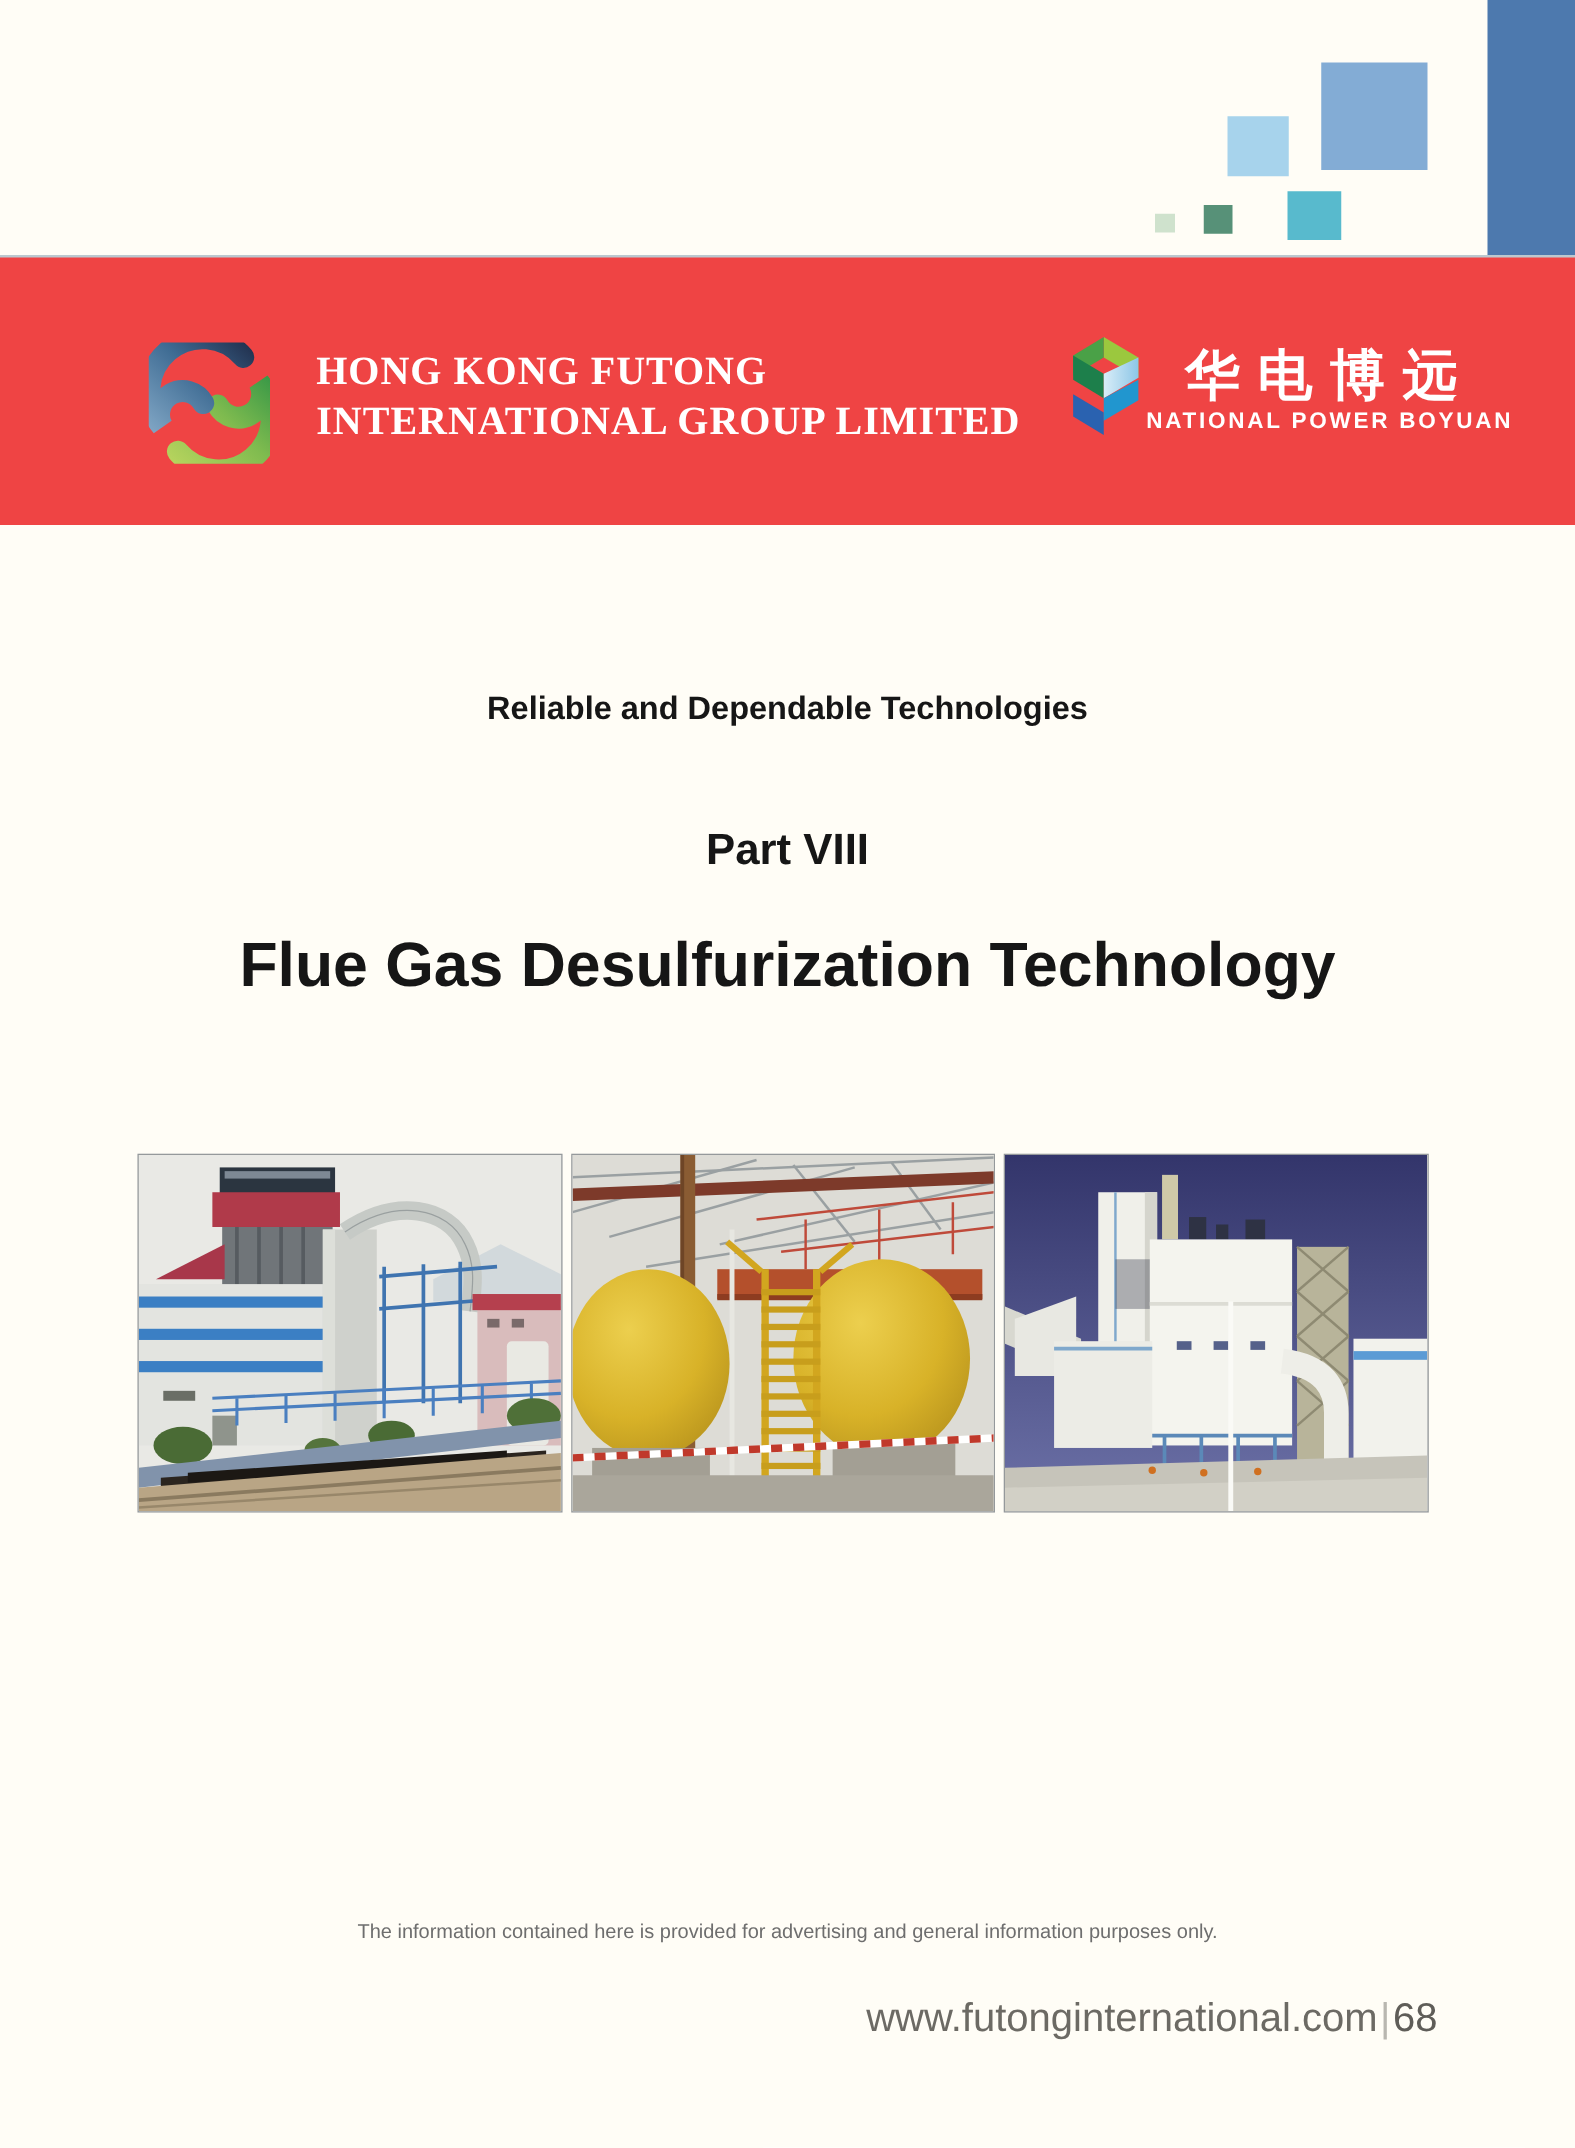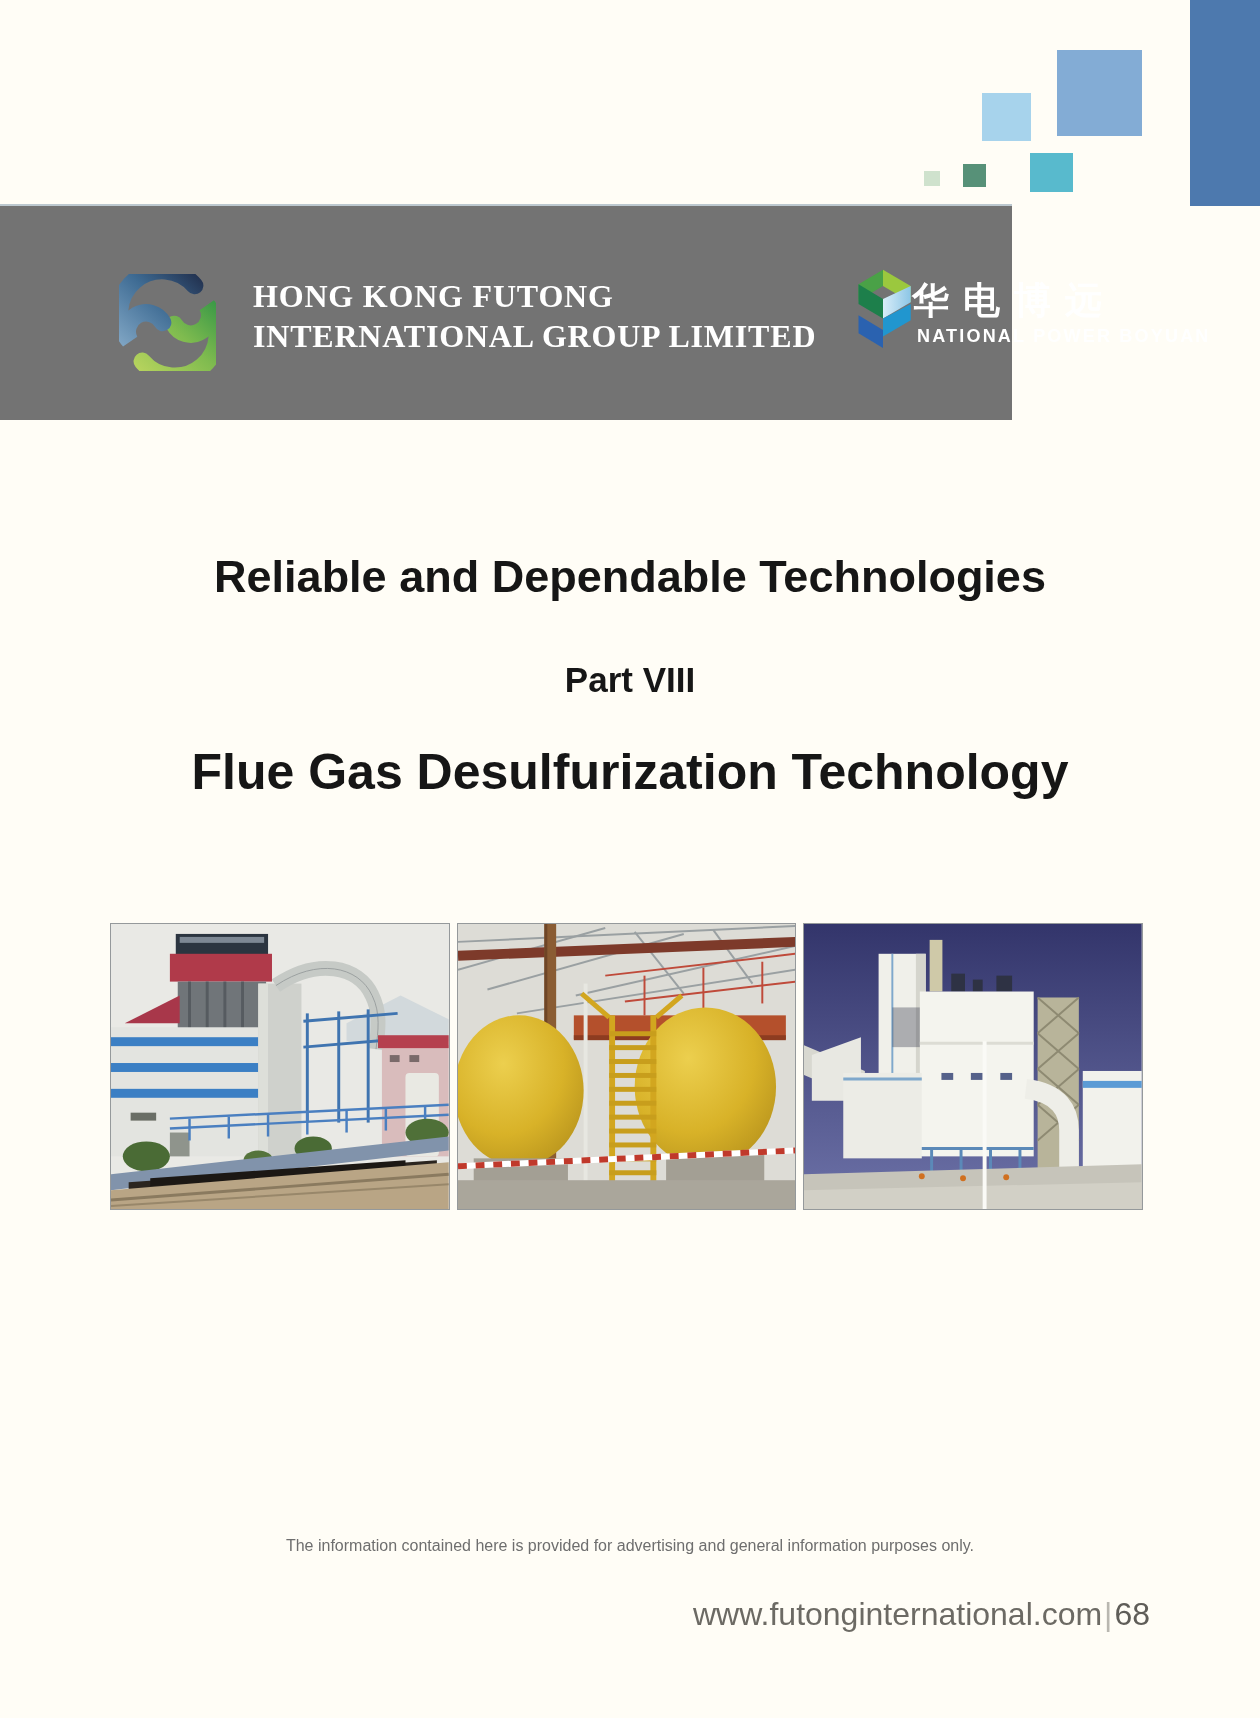--- a/index.html
+++ b/index.html
@@ -16,46 +16,46 @@
   .sq{ position:absolute; }
   .sq-large   { left:1057px; top:50px;  width:85px; height:86px; background:#83acd5; }
   .sq-medium  { left:982px;  top:93px;  width:49px; height:48px; background:#a7d3ec; }
   .sq-teal    { left:1030px; top:153px; width:43px; height:39px; background:#58bacd; }
   .sq-green   { left:963px;  top:164px; width:23px; height:23px; background:#579178; }
   .sq-pale    { left:924px;  top:171px; width:16px; height:15px; background:#cfe2cd; }
   .right-bar  { position:absolute; left:1190px; top:0; width:70px; height:206px; background:#4d79ae; }
 
   
   .band{
-    position:absolute; left:0; top:204px; width:1012px; height:216px;
-    background:#737373; border-top:2px solid #bcc8cf;text-decoration:underline;
+    position:absolute; left:0; top:204px; width:1260px; height:216px;
+    background:#ef4444; border-top:2px solid #bcc8cf;text-decoration:underline;
   }
   .swirl-logo{ position:absolute; left:119px; top:68px; width:97px; height:92px; }
   .company{
     position:absolute; left:253px; top:70px; color:#ffffff;
     font-family:"Liberation Serif", serif; font-weight:bold;
     font-size:32px; letter-spacing:0.8px; line-height:40px; white-space:nowrap;
   }
   .partner-logo{ position:absolute; left:852px; top:62px; width:62px; height:84px; }
   .partner-cn{
-    position:absolute; left:912px; top:72px; color:#ffffff;
+    position:absolute; left:948px; top:72px; color:#ffffff;
     font-family:"DejaVu Sans", sans-serif; font-weight:bold;
-    font-size:37px; letter-spacing:14px; white-space:nowrap; line-height:46px;
+    font-size:44px; letter-spacing:14px; white-space:nowrap; line-height:46px;
   }
   .partner-en{
     position:absolute; left:917px; top:120px; color:#ffffff;
     font-weight:bold; font-size:18px; letter-spacing:2.2px; white-space:nowrap;
   }
 
   
   .title{
     position:absolute; left:0; width:1260px; text-align:center;
     color:#161616; font-weight:bold; white-space:nowrap;
   }
-  .title-1{ top:551px; font-size:45px; }
+  .title-1{ top:551px; font-size:26px; }
   .title-2{ top:660px; font-size:35px; }
   .title-3{ top:743px; font-size:50px; }
 
   
   .photos{
     position:absolute; left:110px; top:923px; width:1033px; height:287px;
     display:flex; gap:7px;
   }
   .photo{
     flex:1 1 0; height:287px; border:1px solid #95999b; background:#e9e9e5; overflow:hidden;

